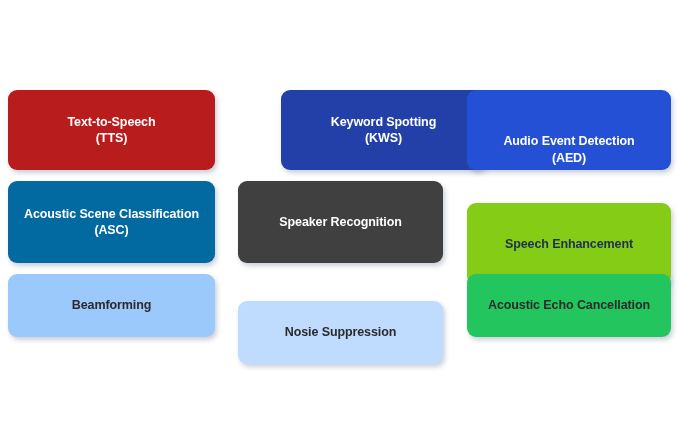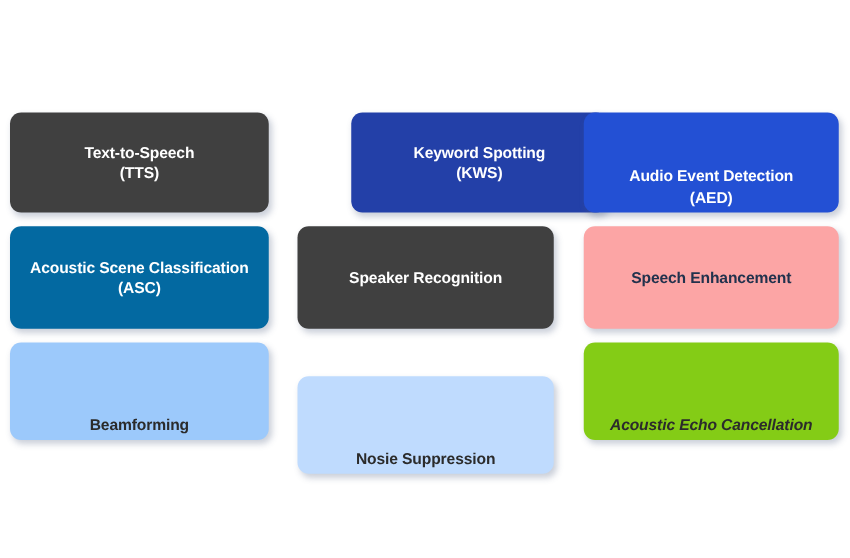--- a/index.html
+++ b/index.html
@@ -38,33 +38,33 @@
     white-space: pre-line;
     display: block;
   }
   
   .c1 { left: 8px;  width: 207px; }
   .c2 { left: 238px; width: 205px; }
   .c3 { left: 467px; width: 204px; }
   
   .r1 { top: 90px;  height: 80px; }
   .r2 { top: 181px; height: 82px; }
-  .r3 { top: 274px; height: 78px; align-items: flex-end; }
+  .r3 { top: 274px; height: 63px; }
 
-  .t-r1c1 { background: #404040; color: #ffffff; }
+  .t-r1c1 { background: #b91c1c; color: #ffffff; }
   .t-r1c2 { background: #2340a8; color: #ffffff; margin-left: 43px; }
   .t-r1c3 { background: #2350d4; color: #ffffff; align-items: flex-end; }
 
   .t-r2c1 { background: #0369a1; color: #ffffff; }
   .t-r2c2 { background: #404040; color: #ffffff; }
-  .t-r2c3 { background: #fca5a5; color: #22324d; }
+  .t-r2c3 { background: #84cc16; color: #22324d; margin-top: 22px; }
 
   .t-r3c1 { background: #9cc9fb; color: #2b2b2b; }
   .t-r3c2 { background: #bfdbfe; color: #2b2b2b; margin-top: 27px; }
-  .t-r3c3 { background: #84cc16; color: #2b2b2b; font-style: italic; }
+  .t-r3c3 { background: #22c55e; color: #2b2b2b; }
 </style>
 </head>
 <body>
 
 <div id="canvas">
 
   <div class="tile c1 r1 t-r1c1">
     <span class="tile-label">Text-to-Speech
 (TTS)</span>
   </div>

